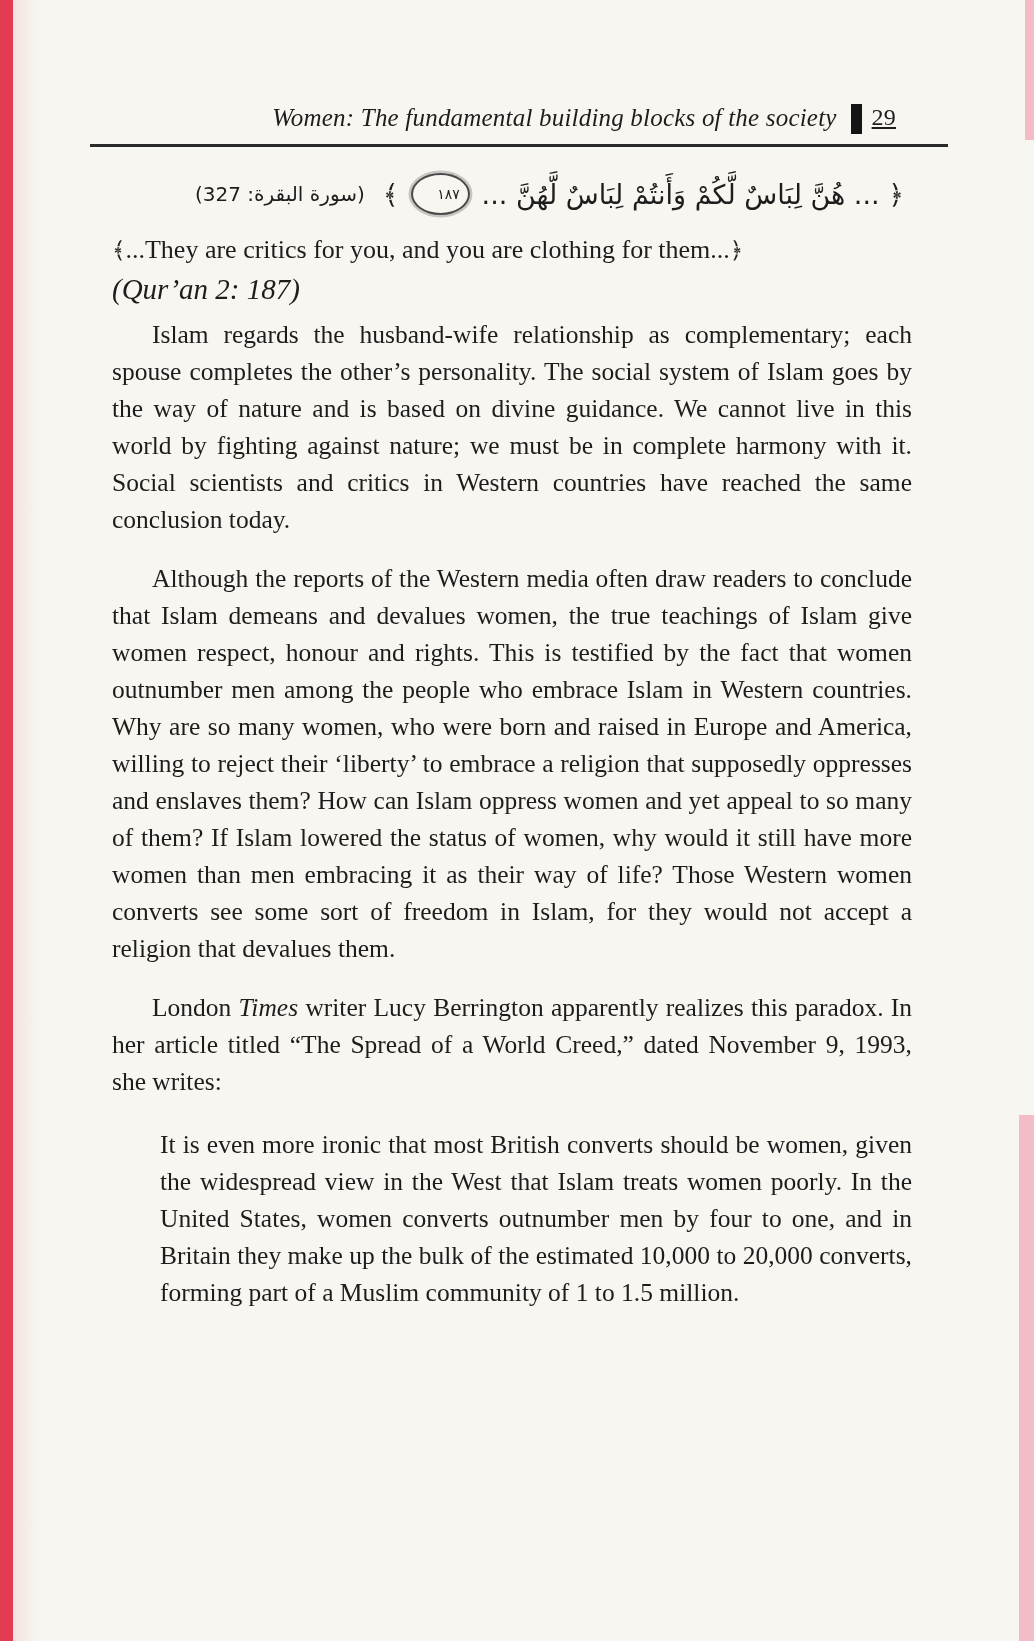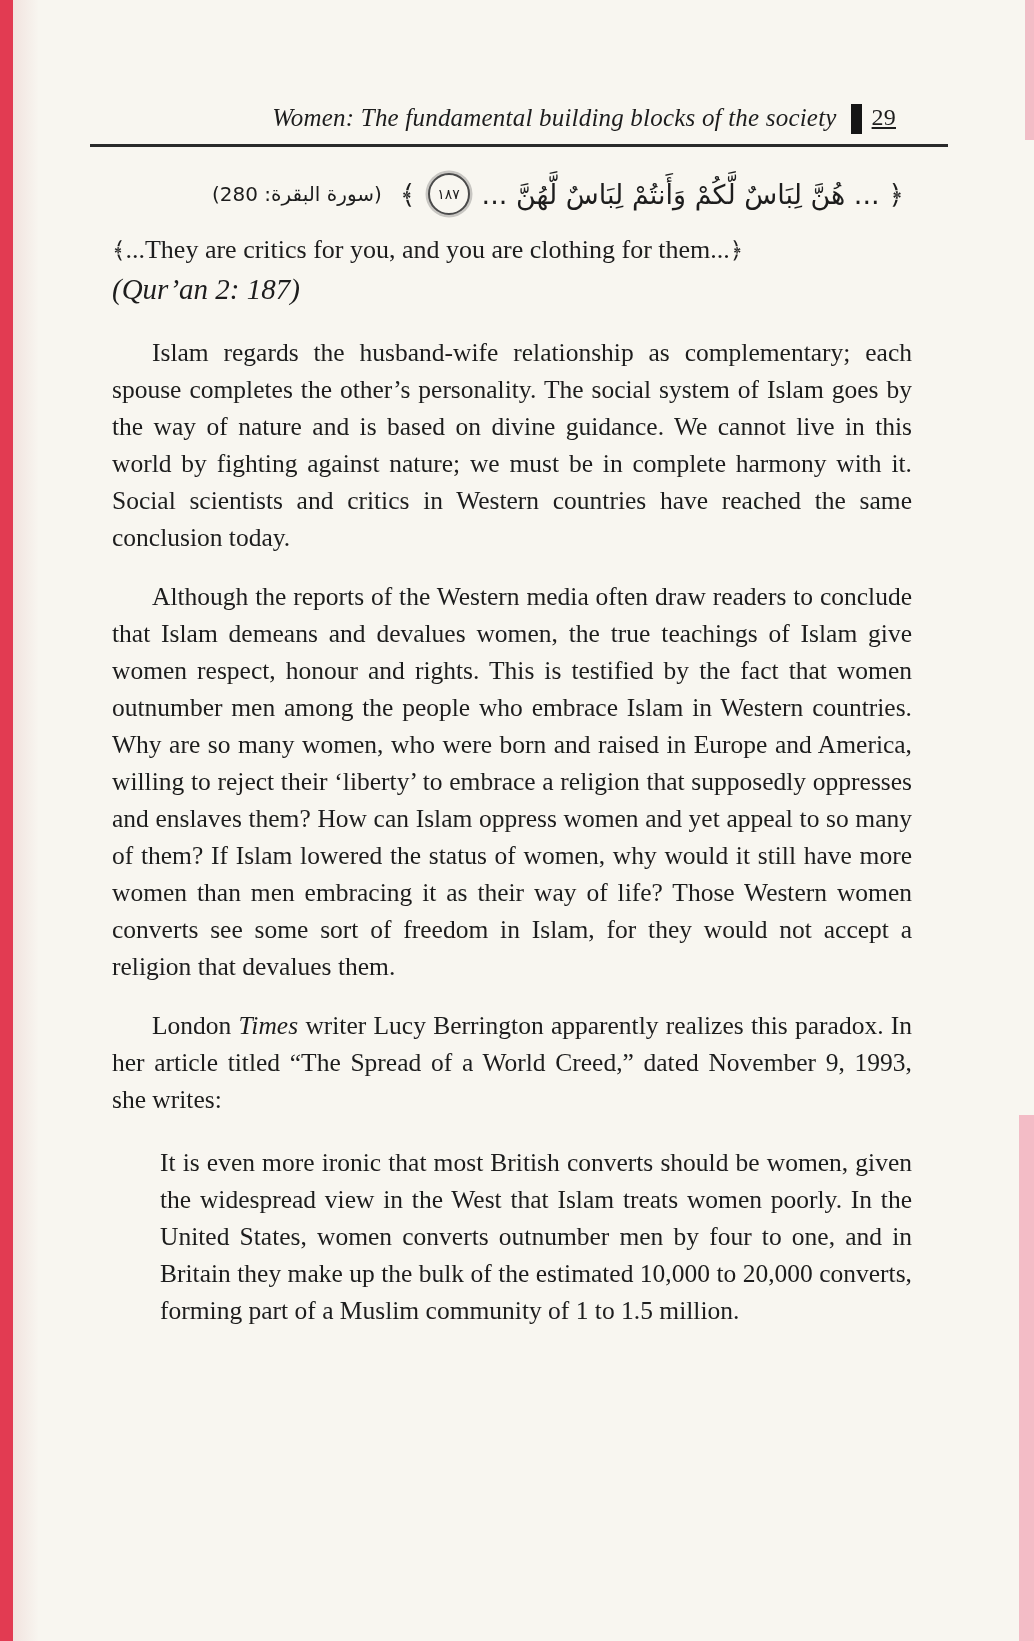--- a/index.html
+++ b/index.html
@@ -54,20 +54,21 @@
     flex: 0 0 auto;
     display: inline-flex;
     width: 38px; height: 38px;
     border: 2px solid #4a4a4a;
     border-radius: 50%;
     align-items: center;
     justify-content: center;
     font-size: 14px;
     box-shadow: 0 0 0 2.5px rgba(74,74,74,0.28);
     background: #f8f6f0;
+    padding-left: 17px;
   }
   .arabic-ref { font-size: 20px; margin-right: 6px; }
 
   .translation {
     font-size: 26px;
     margin: 20px 36px 0 22px;
   }
   .orn { font-family: "DejaVu Sans", sans-serif; font-size: 23px; }
 
   .citation {
@@ -76,21 +77,21 @@
     margin: 8px 36px 0 22px;
   }
 
   .body-para {
     font-size: 25.5px;
     line-height: 37px;
     text-align: justify;
     text-indent: 40px;
     margin: 22px 36px 0 22px;
   }
-  .body-para.first { margin-top: 28px; }
+  .body-para.first { margin-top: 10px; }
 
   .it { font-style: italic; margin-top: 36px; }
 
   .blockquote {
     font-size: 25.5px;
     line-height: 37px;
     text-align: justify;
     margin: 26px 36px 0 70px;
   }
 </style>
@@ -111,21 +112,21 @@
       <span class="header-bar"></span>
       <span class="header-num">29</span>
     </div>
 
     <div class="rule"></div>
 
     <div class="arabic-line" dir="rtl">
       <span>﴿ ... هُنَّ لِبَاسٌ لَّكُمْ وَأَنتُمْ لِبَاسٌ لَّهُنَّ ...</span>
       <span class="ayah-badge">١٨٧</span>
       <span>﴾</span>
-      <span class="arabic-ref">(سورة البقرة: 280)</span>
+      <span class="arabic-ref">(سورة البقرة: 327)</span>
     </div>
 
     <p class="translation"><span class="orn">﴾</span><span>...They are critics for you, and you are clothing for them...</span><span class="orn">﴿</span></p>
 
     <p class="citation">(Qur’an 2: 187)</p>
 
     <p class="body-para first">Islam regards the husband-wife relationship as complementary; each spouse completes the other’s personality. The social system of Islam goes by the way of nature and is based on divine guidance. We cannot live in this world by fighting against nature; we must be in complete harmony with it. Social scientists and critics in Western countries have reached the same conclusion today.</p>
 
     <p class="body-para">Although the reports of the Western media often draw readers to conclude that Islam demeans and devalues women, the true teachings of Islam give women respect, honour and rights. This is testified by the fact that women outnumber men among the people who embrace Islam in Western countries. Why are so many women, who were born and raised in Europe and America, willing to reject their ‘liberty’ to embrace a religion that supposedly oppresses and enslaves them? How can Islam oppress women and yet appeal to so many of them? If Islam lowered the status of women, why would it still have more women than men embracing it as their way of life? Those Western women converts see some sort of freedom in Islam, for they would not accept a religion that devalues them.</p>
 

